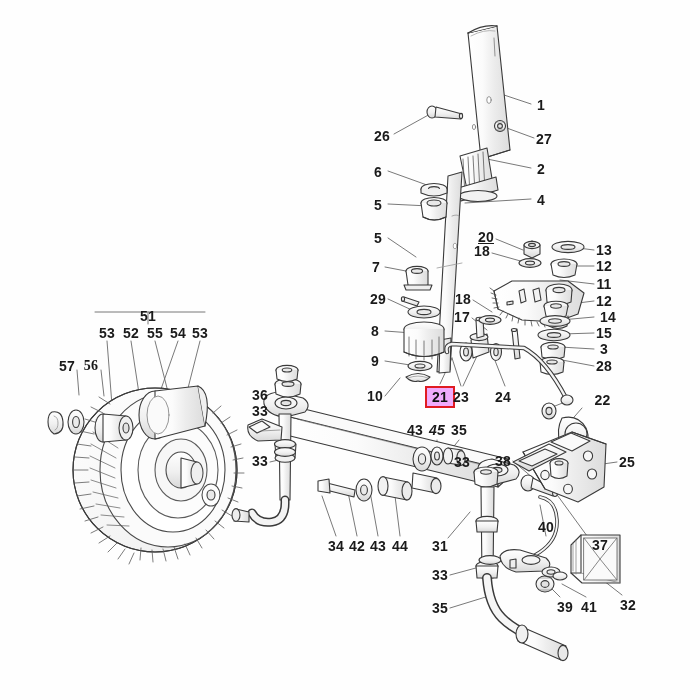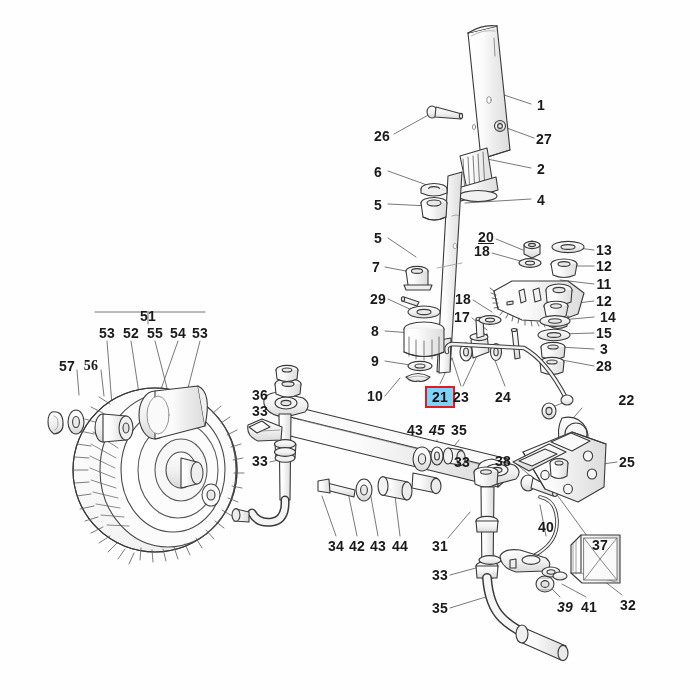--- a/index.html
+++ b/index.html
@@ -39,21 +39,21 @@
     color: #1a1a1a;
     line-height: 1;
     transform: translate(-50%, -50%);
     white-space: nowrap;
     pointer-events: auto;
     letter-spacing: 0.2px;
   }
   .callout.hl {
     color: #111111;
     border: 2px solid #e01b22;
-    background: #7dd3fc;
+    background: #f0abfc;
     padding: 2px 5px;
     box-shadow: 0 0 0 1px #ffffff;
   }
 </style>
 </head>
 <body>
 
 <div id="stage">
 
   <svg viewBox="0 0 700 700" xmlns="http://www.w3.org/2000/svg">
@@ -640,34 +640,34 @@
       <div class="callout" style="left: 375px; top: 361px;">9</div>
       <div class="callout" style="left: 604px; top: 366px;">28</div>
       <div class="callout" style="left: 67px; top: 366px;">57</div>
       <div class="callout" style="left: 91px; top: 366px; font-family: Liberation Serif, serif;">56</div>
       <div class="callout" style="left: 260px; top: 395px;">36</div>
       <div class="callout" style="left: 375px; top: 396px;">10</div>
       <div class="callout hl" style="left: 440px; top: 397px;">21</div>
       <div class="callout" style="left: 461px; top: 397px;">23</div>
       <div class="callout" style="left: 503px; top: 397px;">24</div>
       <div class="callout" style="left: 260px; top: 411px;">33</div>
-      <div class="callout" style="left: 604px; top: 400px; padding-left: 45px;">22</div>
+      <div class="callout" style="left: 580px; top: 400px; padding-left: 45px;">22</div>
       <div class="callout" style="left: 415px; top: 430px;">43</div>
       <div class="callout" style="left: 437px; top: 430px; font-style: italic;">45</div>
       <div class="callout" style="left: 459px; top: 430px;">35</div>
       <div class="callout" style="left: 260px; top: 461px;">33</div>
       <div class="callout" style="left: 462px; top: 462px;">33</div>
       <div class="callout" style="left: 503px; top: 461px;">38</div>
       <div class="callout" style="left: 627px; top: 462px;">25</div>
       <div class="callout" style="left: 546px; top: 527px;">40</div>
       <div class="callout" style="left: 336px; top: 546px;">34</div>
       <div class="callout" style="left: 357px; top: 546px;">42</div>
       <div class="callout" style="left: 378px; top: 546px;">43</div>
       <div class="callout" style="left: 400px; top: 546px;">44</div>
       <div class="callout" style="left: 440px; top: 546px;">31</div>
       <div class="callout" style="left: 600px; top: 545px;">37</div>
       <div class="callout" style="left: 440px; top: 575px;">33</div>
       <div class="callout" style="left: 440px; top: 608px;">35</div>
-      <div class="callout" style="left: 565px; top: 607px; font-style: italic;">39</div>
+      <div class="callout" style="left: 565px; top: 607px;">39</div>
       <div class="callout" style="left: 589px; top: 607px;">41</div>
       <div class="callout" style="left: 628px; top: 605px;">32</div>
     </div>
 </div>
 
 </body></html>

